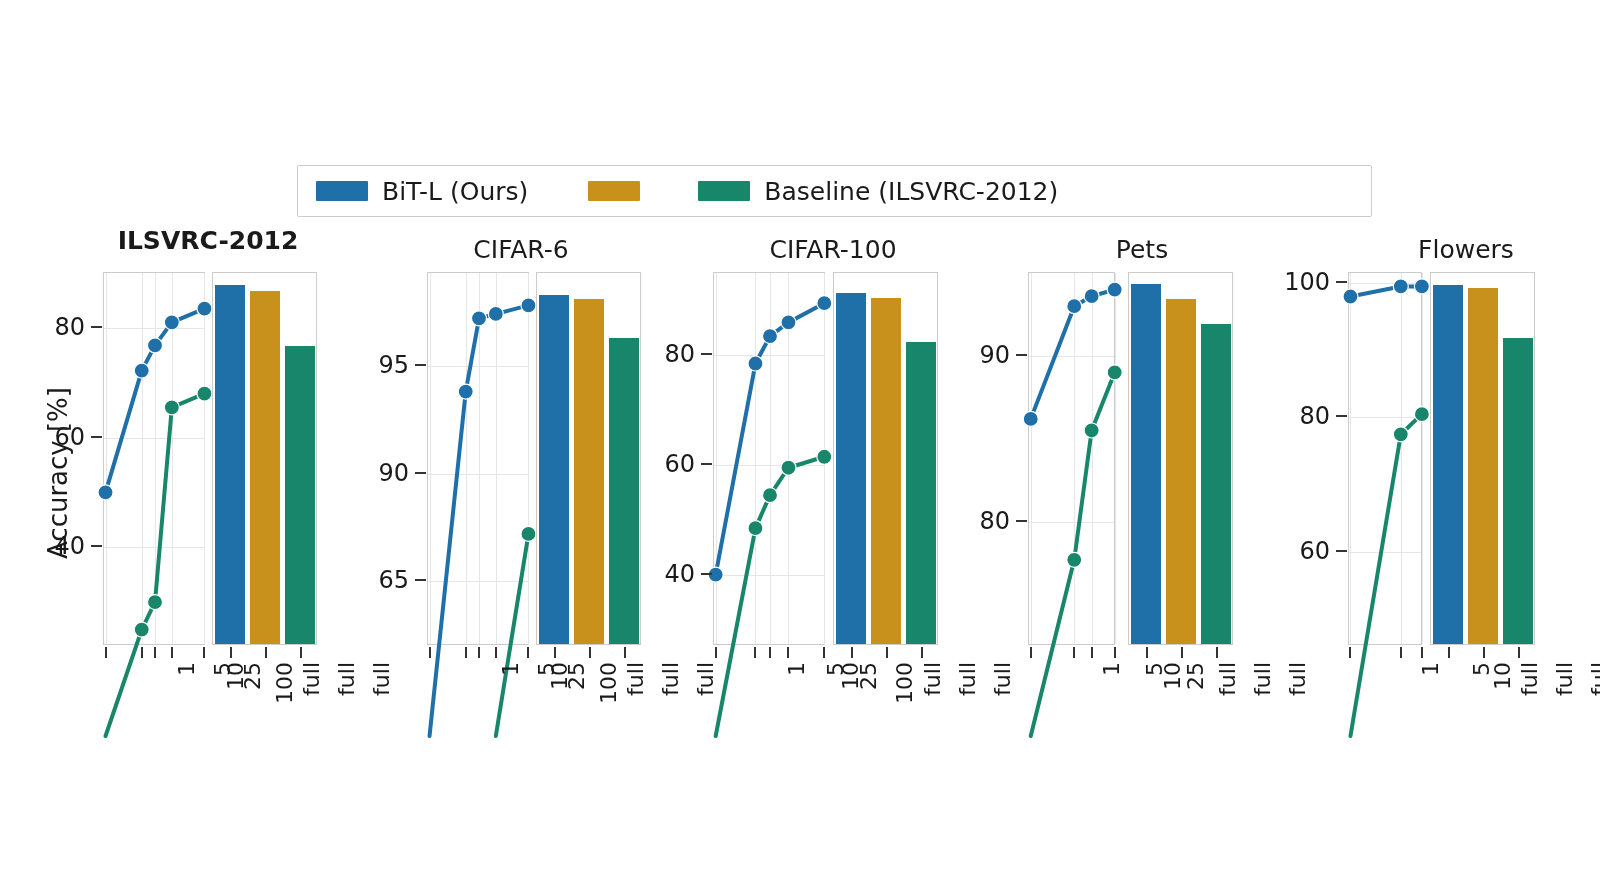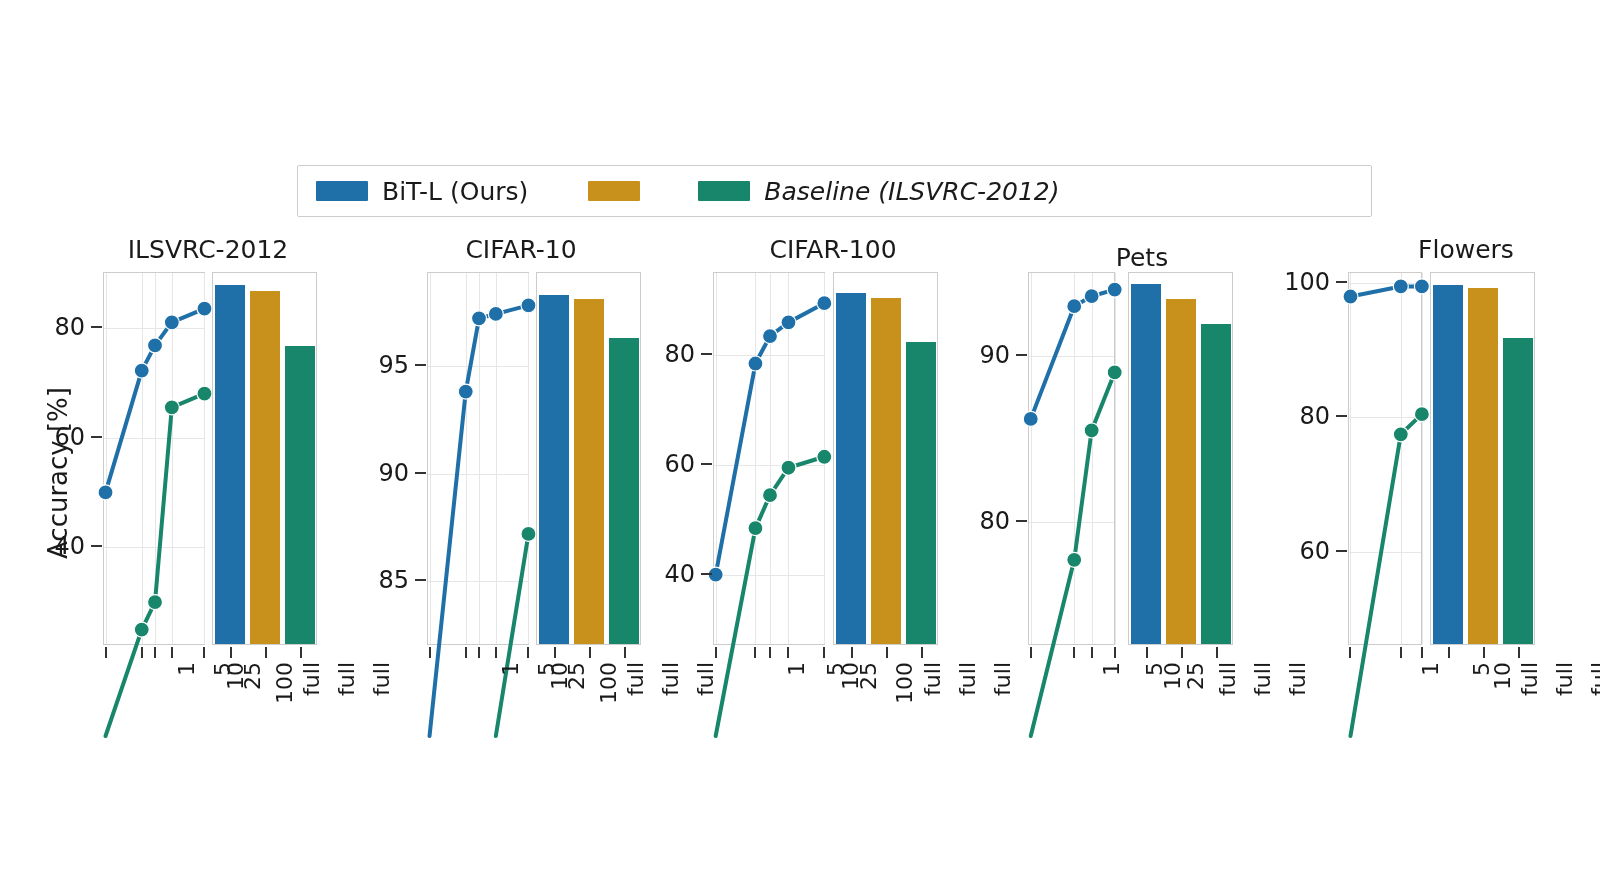--- a/index.html
+++ b/index.html
@@ -47,30 +47,30 @@
 <div id="fig">
 
   <div class="legend-box" id="legend-box">
       <div class="legend-entry" style="margin-left: 18px;">
         <div class="legend-swatch" style="background: rgb(31, 111, 168);"></div>
         <div class="legend-label">BiT-L (Ours)</div>
       </div>
       <div class="legend-entry" style="margin-left: 60px;">
         <div class="legend-swatch" style="background: rgb(200, 145, 28);"></div>
       </div>
-      <div class="legend-entry" style="margin-left: 58px; font-style: italic;">
+      <div class="legend-entry" style="margin-left: 58px;">
         <div class="legend-swatch" style="background: rgb(24, 134, 106);"></div>
         <div class="legend-label">Baseline (ILSVRC-2012)</div>
       </div>
     </div>
 
   <div class="ylabel" style="left:-42px;top:458px;width:200px;text-align:center;">Accuracy [%]</div>
 
   <div id="subplots">
-      <div class="panel-title" style="left: 58px; top: 235px; width: 300px;">ILSVRC-2012</div>
+      <div class="panel-title" style="left: 58px; top: 226px; width: 300px; font-weight: bold;">ILSVRC-2012</div>
       <div class="axes" style="left: 103px; top: 272px; width: 102px; height: 373px;">
         <div class="gridline-v" style="left: 2px;"></div>
         <div class="gridline-v" style="left: 38px;"></div>
         <div class="gridline-v" style="left: 51px;"></div>
         <div class="gridline-v" style="left: 68px;"></div>
         <div class="gridline-v" style="left: 100px;"></div>
         <div class="gridline-h" style="top: 274.265px;"></div>
         <div class="gridline-h" style="top: 164.559px;"></div>
         <div class="gridline-h" style="top: 54.8529px;"></div>
         <svg class="lines" width="102" height="373" style="left: 0px; top: 0px;">
@@ -107,21 +107,21 @@
         <div class="bar" title="BiT-L (Ours): 87.5" style="left: 2px; width: 30px; height: 359.287px; background: rgb(31, 111, 168);"></div>
         <div class="bar" title="Generalist SOTA: 86.4" style="left: 37px; width: 30px; height: 353.253px; background: rgb(200, 145, 28);"></div>
         <div class="bar" title="Baseline (ILSVRC-2012): 76.3" style="left: 72px; width: 30px; height: 297.851px; background: rgb(24, 134, 106);"></div>
       </div>
       <div class="xtick-mark" style="left: 230px; top: 647px;"></div>
       <div class="xtick-label" style="left: 239px; top: 662px; width: 60px;">full</div>
       <div class="xtick-mark" style="left: 265px; top: 647px;"></div>
       <div class="xtick-label" style="left: 274px; top: 662px; width: 60px;">full</div>
       <div class="xtick-mark" style="left: 300px; top: 647px;"></div>
       <div class="xtick-label" style="left: 309px; top: 662px; width: 60px;">full</div>
-      <div class="panel-title" style="left: 371px; top: 235px; width: 300px;">CIFAR-10</div>
+      <div class="panel-title" style="left: 371px; top: 235px; width: 300px;">CIFAR-6</div>
       <div class="axes" style="left: 427px; top: 272px; width: 102px; height: 373px;">
         <div class="gridline-v" style="left: 2px;"></div>
         <div class="gridline-v" style="left: 38px;"></div>
         <div class="gridline-v" style="left: 51px;"></div>
         <div class="gridline-v" style="left: 68px;"></div>
         <div class="gridline-v" style="left: 100px;"></div>
         <div class="gridline-h" style="top: 308.318px;"></div>
         <div class="gridline-h" style="top: 200.514px;"></div>
         <div class="gridline-h" style="top: 92.711px;"></div>
         <svg class="lines" width="102" height="373" style="left: 0px; top: 0px;">
@@ -138,21 +138,21 @@
       <div class="xtick-label" style="left: 438px; top: 662px; width: 60px;">1</div>
       <div class="xtick-mark" style="left: 465px; top: 647px;"></div>
       <div class="xtick-label" style="left: 474px; top: 662px; width: 60px;">5</div>
       <div class="xtick-mark" style="left: 478px; top: 647px;"></div>
       <div class="xtick-label" style="left: 487px; top: 662px; width: 60px;">10</div>
       <div class="xtick-mark" style="left: 495px; top: 647px;"></div>
       <div class="xtick-label" style="left: 504px; top: 662px; width: 60px;">25</div>
       <div class="xtick-mark" style="left: 527px; top: 647px;"></div>
       <div class="xtick-label" style="left: 536px; top: 662px; width: 60px;">100</div>
       <div class="ytick-mark" style="left: 415px; top: 580.318px;"></div>
-      <div class="ytick-label" style="left: 307px; top: 580.318px; width: 102px;">85</div>
+      <div class="ytick-label" style="left: 307px; top: 580.318px; width: 102px;">65</div>
       <div class="ytick-mark" style="left: 415px; top: 472.514px;"></div>
       <div class="ytick-label" style="left: 307px; top: 472.514px; width: 102px;">90</div>
       <div class="ytick-mark" style="left: 415px; top: 364.711px;"></div>
       <div class="ytick-label" style="left: 307px; top: 364.711px; width: 102px; text-align: right;">95</div>
       <div class="axes" style="left: 536px; top: 272px; width: 105px; height: 373px;">
         <div class="bar" title="BiT-L (Ours): 98.2" style="left: 2px; width: 30px; height: 349.283px; background: rgb(31, 111, 168);"></div>
         <div class="bar" title="Generalist SOTA: 98" style="left: 37px; width: 30px; height: 344.971px; background: rgb(200, 145, 28);"></div>
         <div class="bar" title="Baseline (ILSVRC-2012): 96.2" style="left: 72px; width: 30px; height: 306.162px; background: rgb(24, 134, 106);"></div>
       </div>
       <div class="xtick-mark" style="left: 554px; top: 647px;"></div>
@@ -205,21 +205,21 @@
         <div class="bar" title="BiT-L (Ours): 91" style="left: 2px; width: 30px; height: 351.059px; background: rgb(31, 111, 168);"></div>
         <div class="bar" title="Generalist SOTA: 90" style="left: 37px; width: 30px; height: 345.574px; background: rgb(200, 145, 28);"></div>
         <div class="bar" title="Baseline (ILSVRC-2012): 82" style="left: 72px; width: 30px; height: 301.691px; background: rgb(24, 134, 106);"></div>
       </div>
       <div class="xtick-mark" style="left: 851px; top: 647px;"></div>
       <div class="xtick-label" style="left: 860px; top: 662px; width: 60px;">full</div>
       <div class="xtick-mark" style="left: 886px; top: 647px;"></div>
       <div class="xtick-label" style="left: 895px; top: 662px; width: 60px;">full</div>
       <div class="xtick-mark" style="left: 921px; top: 647px;"></div>
       <div class="xtick-label" style="left: 930px; top: 662px; width: 60px;">full</div>
-      <div class="panel-title" style="left: 992px; top: 243px; width: 300px;">Pets</div>
+      <div class="panel-title" style="left: 992px; top: 235px; width: 300px;">Pets</div>
       <div class="axes" style="left: 1028px; top: 272px; width: 87px; height: 373px;">
         <div class="gridline-v" style="left: 2px;"></div>
         <div class="gridline-v" style="left: 45px;"></div>
         <div class="gridline-v" style="left: 63px;"></div>
         <div class="gridline-v" style="left: 86px;"></div>
         <div class="gridline-h" style="top: 248.667px;"></div>
         <div class="gridline-h" style="top: 82.8889px;"></div>
         <svg class="lines" width="87" height="373" style="left: 0px; top: 0px;">
           <path d="M 1.74 145.8844444444444 L 45.24 33.155555555555566 L 62.64 23.20888888888902 L 85.695 16.577777777777783" fill="none" stroke="#1f6fa8" stroke-width="4" stroke-linecap="round" stroke-linejoin="round"></path>
           <circle cx="1.74" cy="145.8844444444444" r="7.5" fill="#1f6fa8" stroke="#ffffff" stroke-width="1.2"></circle>

